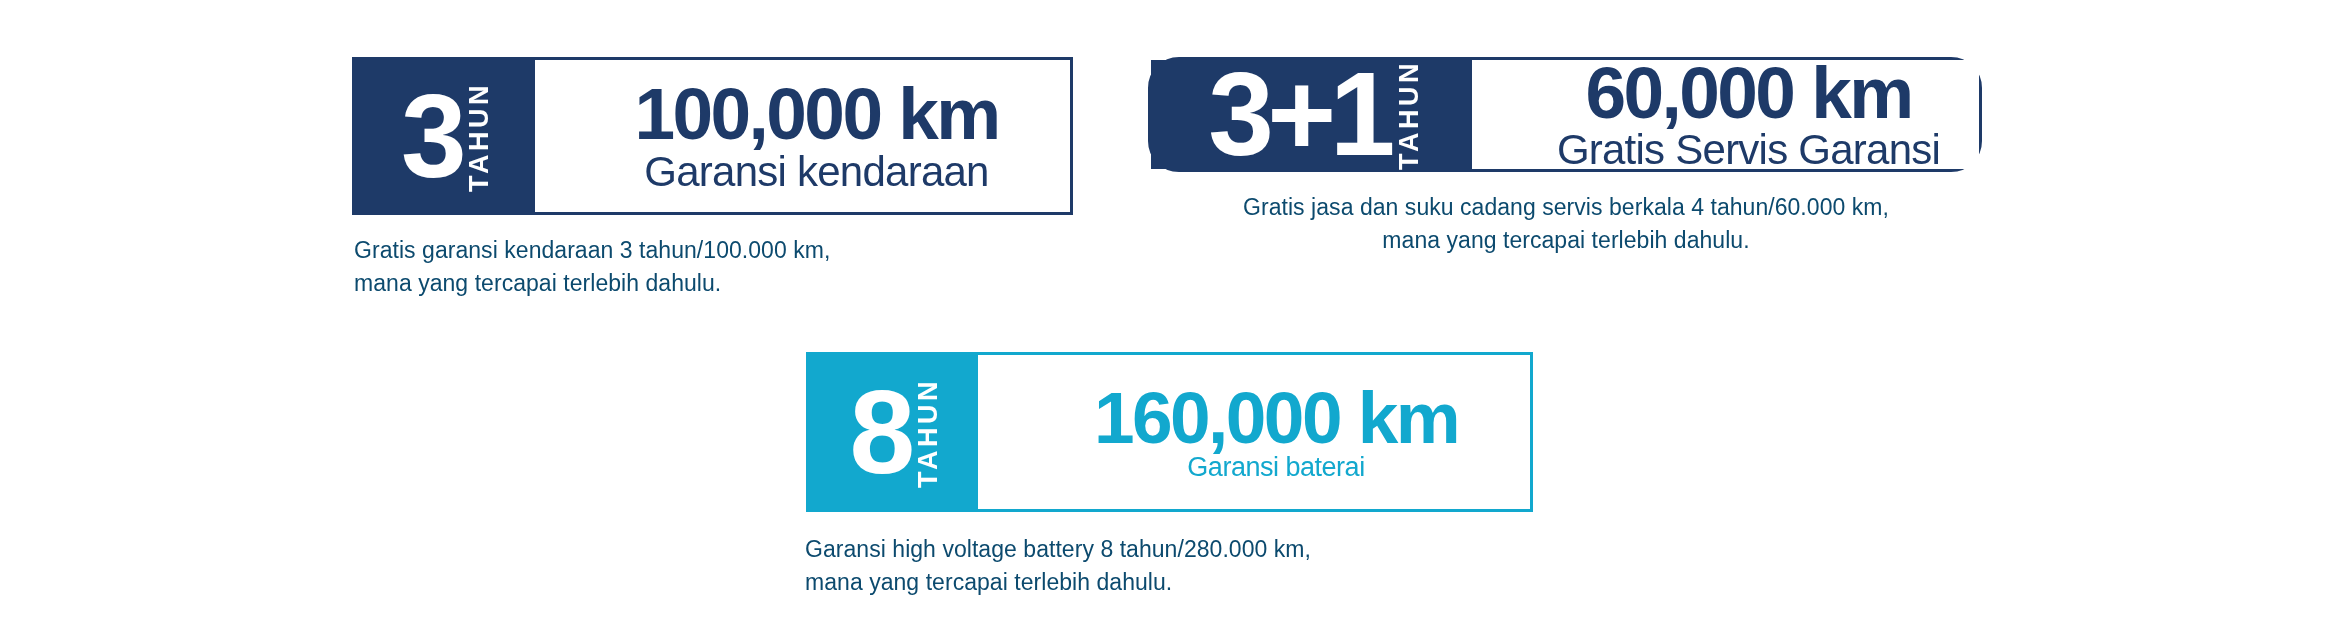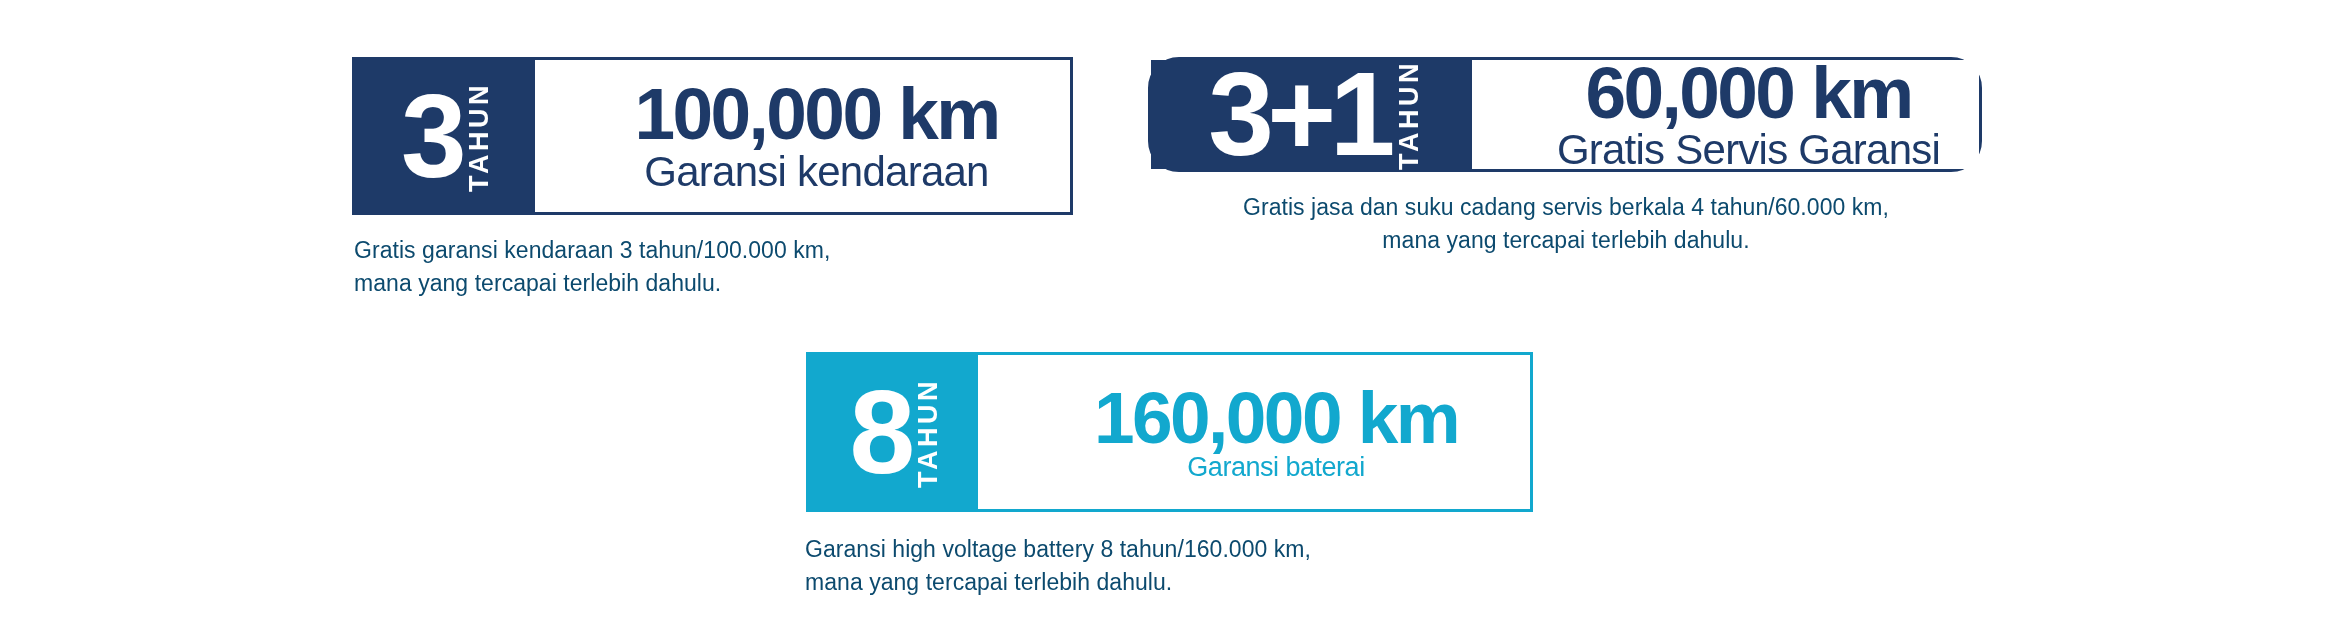--- a/index.html
+++ b/index.html
@@ -166,15 +166,15 @@
   <div class="badge cyan">
     <div class="yearblock cyan">
       <span class="yearnum">8</span>
       <span class="tahun">TAHUN</span>
     </div>
     <div class="panel">
       <span class="bigline cyantext">160,000 km</span>
       <span class="subline cyantext">Garansi baterai</span>
     </div>
   </div>
-  <div class="caption">Garansi high voltage battery 8 tahun/160.000 km,
+  <div class="caption">Garansi high voltage battery 8 tahun/280.000 km,
 mana yang tercapai terlebih dahulu.</div>
 </div>
 
 </body></html>

